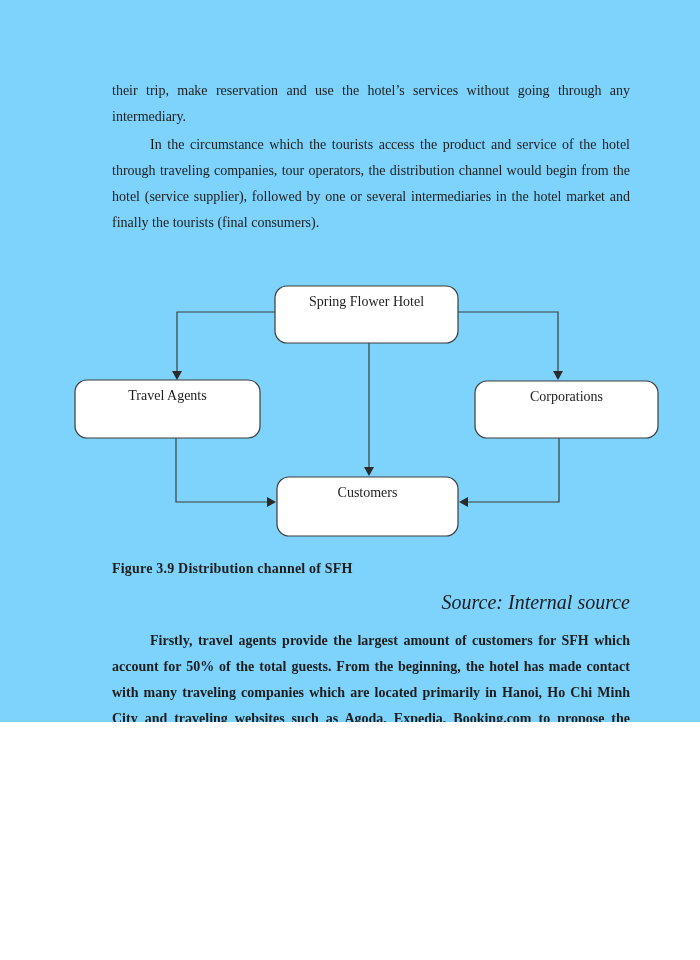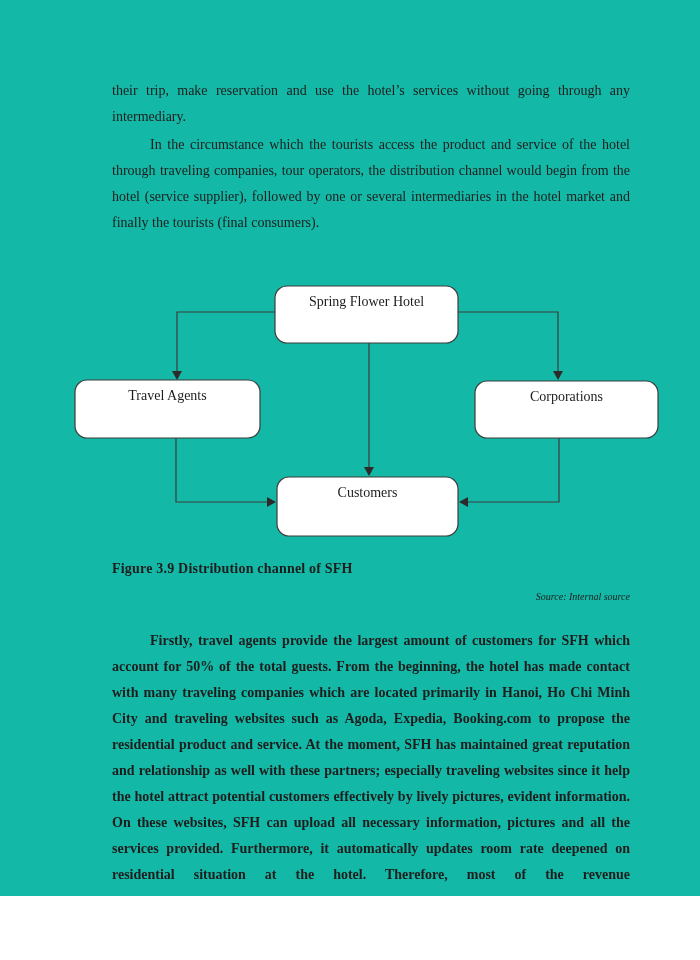--- a/index.html
+++ b/index.html
@@ -1,20 +1,20 @@
 <!DOCTYPE html>
 <html><head>
 <meta charset="utf-8">
 <style>
   html, body { margin: 0; padding: 0; background: #ffffff; }
   .page {
     position: relative;
     width: 700px;
-    height: 896px;
-    background: #14b8a6;
+    height: 722px;
+    background: #7dd3fc;
     font-family: "Liberation Serif", "DejaVu Serif", serif;
     color: #1d1d1d;
     overflow: hidden;
   }
   .para {
     position: absolute;
     left: 112px;
     width: 518px;
     margin: 0;
     font-size: 14px;
@@ -34,21 +34,21 @@
     font-size: 14px;
     font-weight: bold;
     letter-spacing: 0.2px;
   }
   .figure-source {
     position: absolute;
     left: 112px;
     top: 591px;
     width: 518px;
     text-align: right;
-    font-size: 10px;
+    font-size: 20px;
     font-style: italic;
   }
   .page-number {
     position: absolute;
     left: 0;
     top: 896px;
     width: 700px;
     text-align: center;
     font-size: 13.5px;
   }

